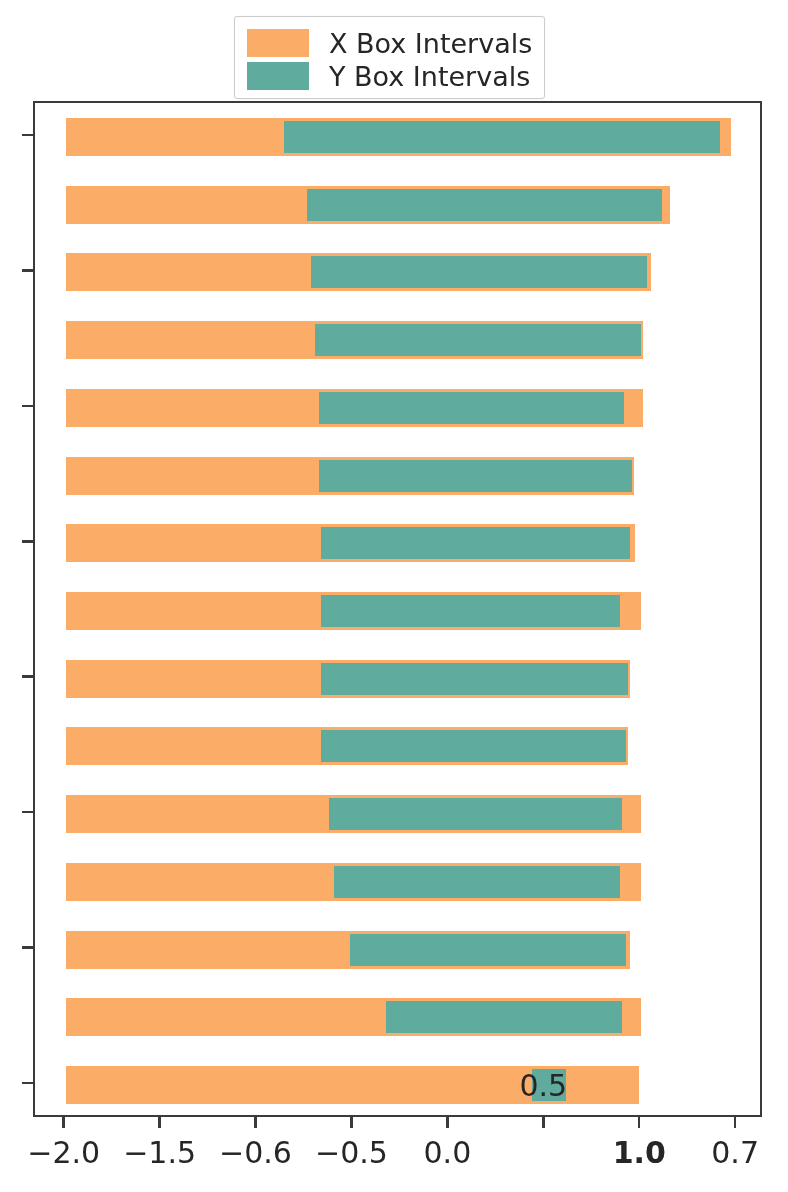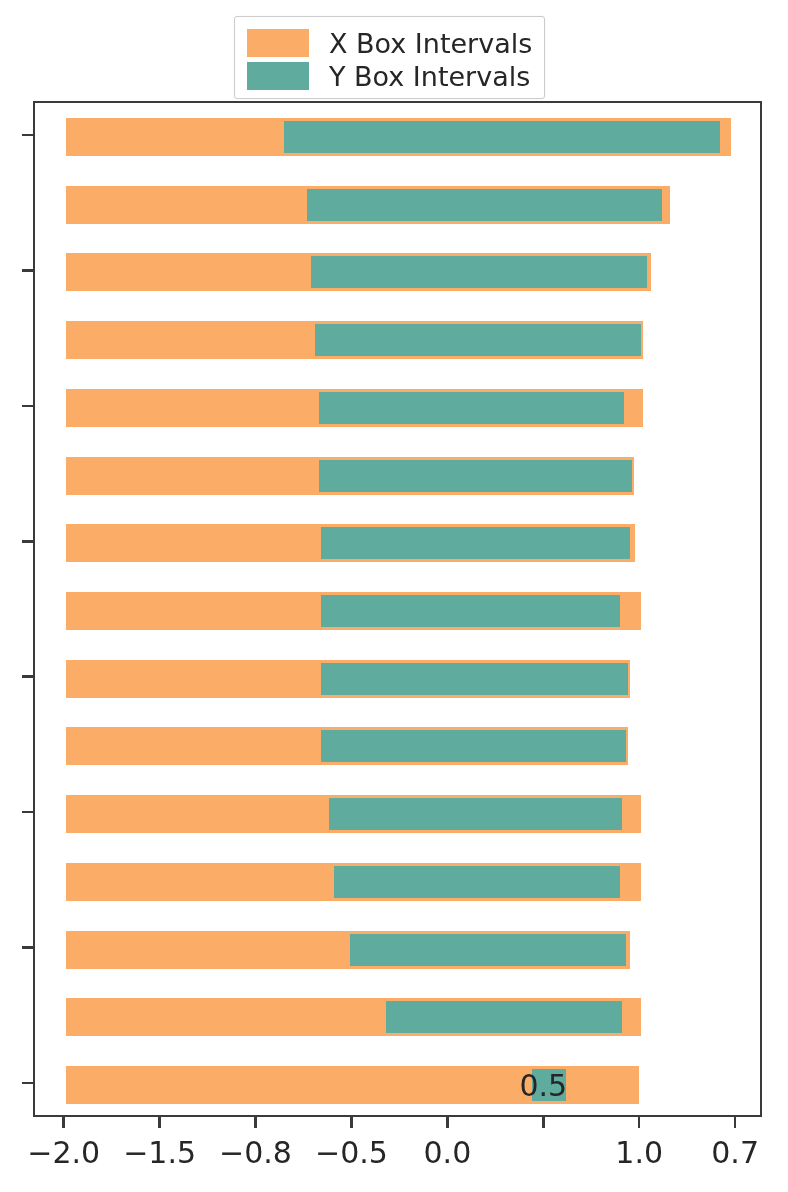--- a/index.html
+++ b/index.html
@@ -194,29 +194,29 @@
         </div>
       </div>
   </div>
 
   <div id="tick-layer">
       <div class="xtick" style="left: 62.4447px; top: 1117px;"></div>
       <div class="xticklabel" style="left: 63.6947px; top: 1135px;">−2.0</div>
       <div class="xtick" style="left: 158.366px; top: 1117px;"></div>
       <div class="xticklabel" style="left: 159.616px; top: 1135px; text-align: center;">−1.5</div>
       <div class="xtick" style="left: 254.287px; top: 1117px;"></div>
-      <div class="xticklabel" style="left: 255.537px; top: 1135px;">−0.8</div>
+      <div class="xticklabel" style="left: 255.537px; top: 1135px;">−0.6</div>
       <div class="xtick" style="left: 350.208px; top: 1117px;"></div>
       <div class="xticklabel" style="left: 351.458px; top: 1135px;">−0.5</div>
       <div class="xtick" style="left: 446.129px; top: 1117px;"></div>
       <div class="xticklabel" style="left: 447.379px; top: 1135px;">0.0</div>
       <div class="xtick" style="left: 542.05px; top: 1117px;"></div>
       <div class="xticklabel" style="left: 543.3px; top: 1068px;">0.5</div>
       <div class="xtick" style="left: 637.971px; top: 1117px;"></div>
-      <div class="xticklabel" style="left: 639.221px; top: 1135px;">1.0</div>
+      <div class="xticklabel" style="left: 639.221px; top: 1135px; font-weight: bold;">1.0</div>
       <div class="xtick" style="left: 733.892px; top: 1117px;"></div>
       <div class="xticklabel" style="left: 735.142px; top: 1135px;">0.7</div>
       <div class="ytick" style="left: 22px; top: 1081.88px;"></div>
       <div class="ytick" style="left: 22px; top: 946.417px;"></div>
       <div class="ytick" style="left: 22px; top: 810.95px;"></div>
       <div class="ytick" style="left: 22px; top: 675.483px;"></div>
       <div class="ytick" style="left: 22px; top: 540.017px;"></div>
       <div class="ytick" style="left: 22px; top: 404.55px;"></div>
       <div class="ytick" style="left: 22px; top: 269.083px;"></div>
       <div class="ytick" style="left: 22px; top: 133.617px;"></div>

